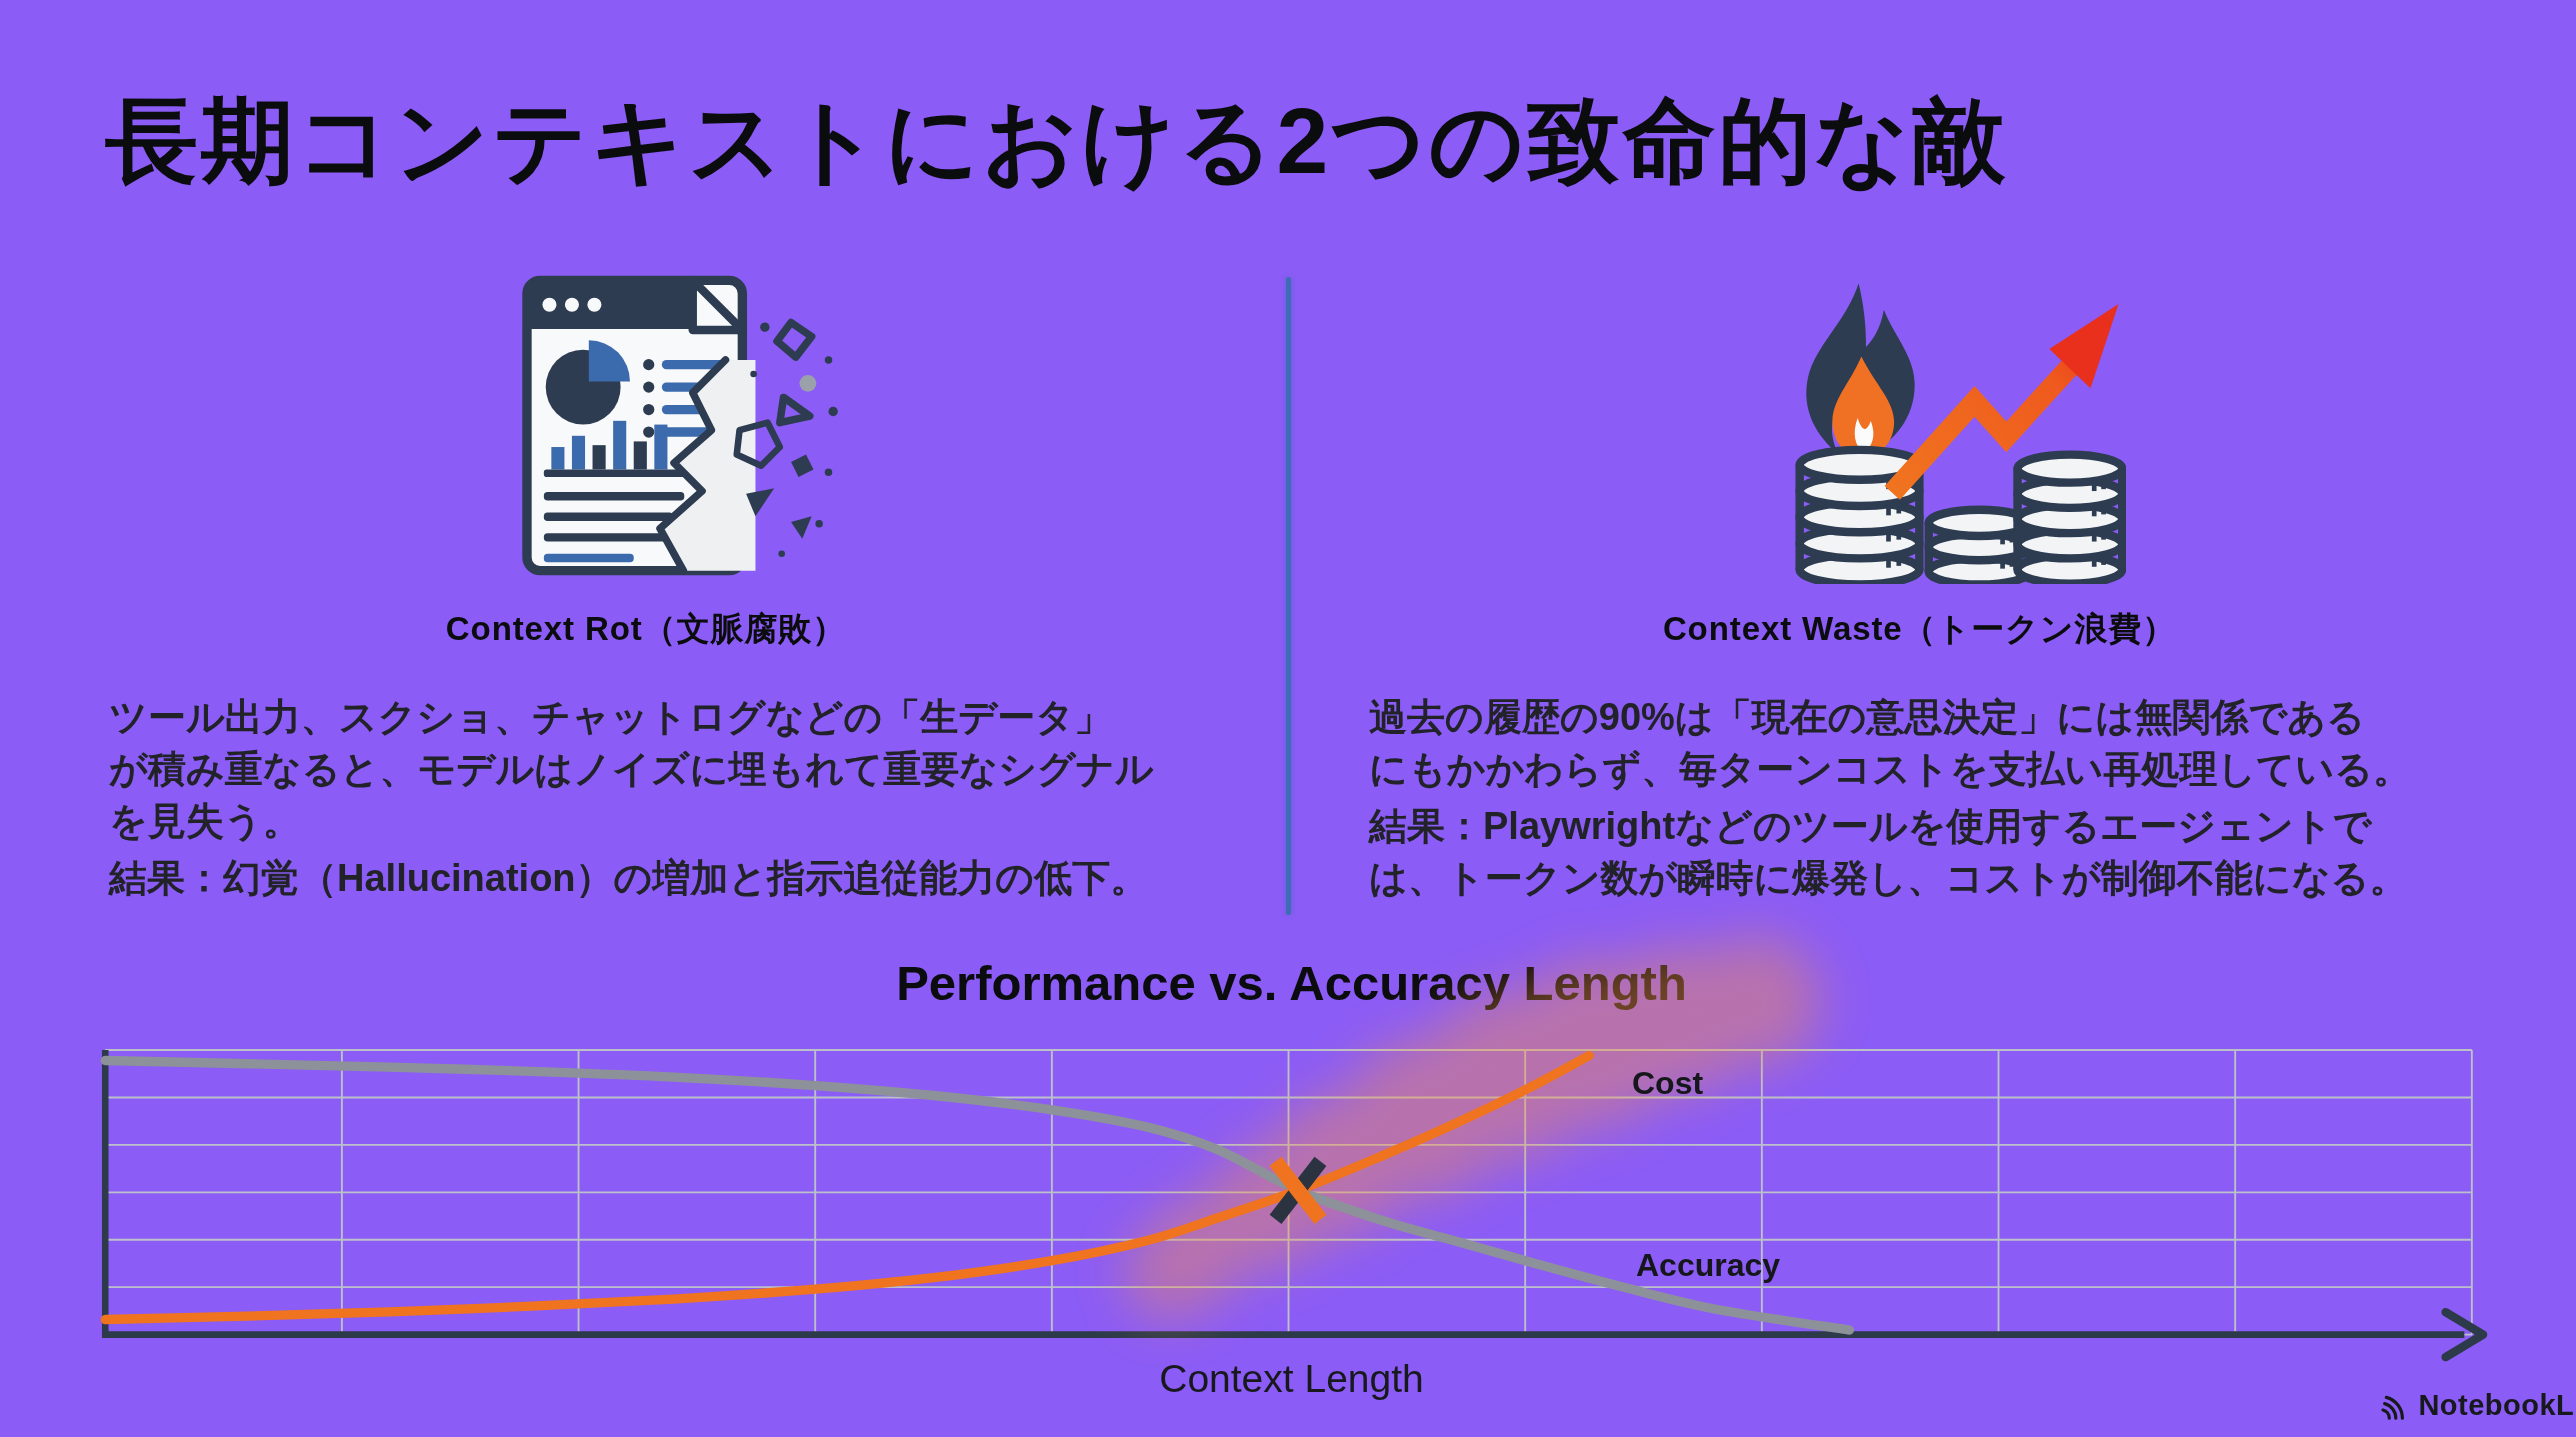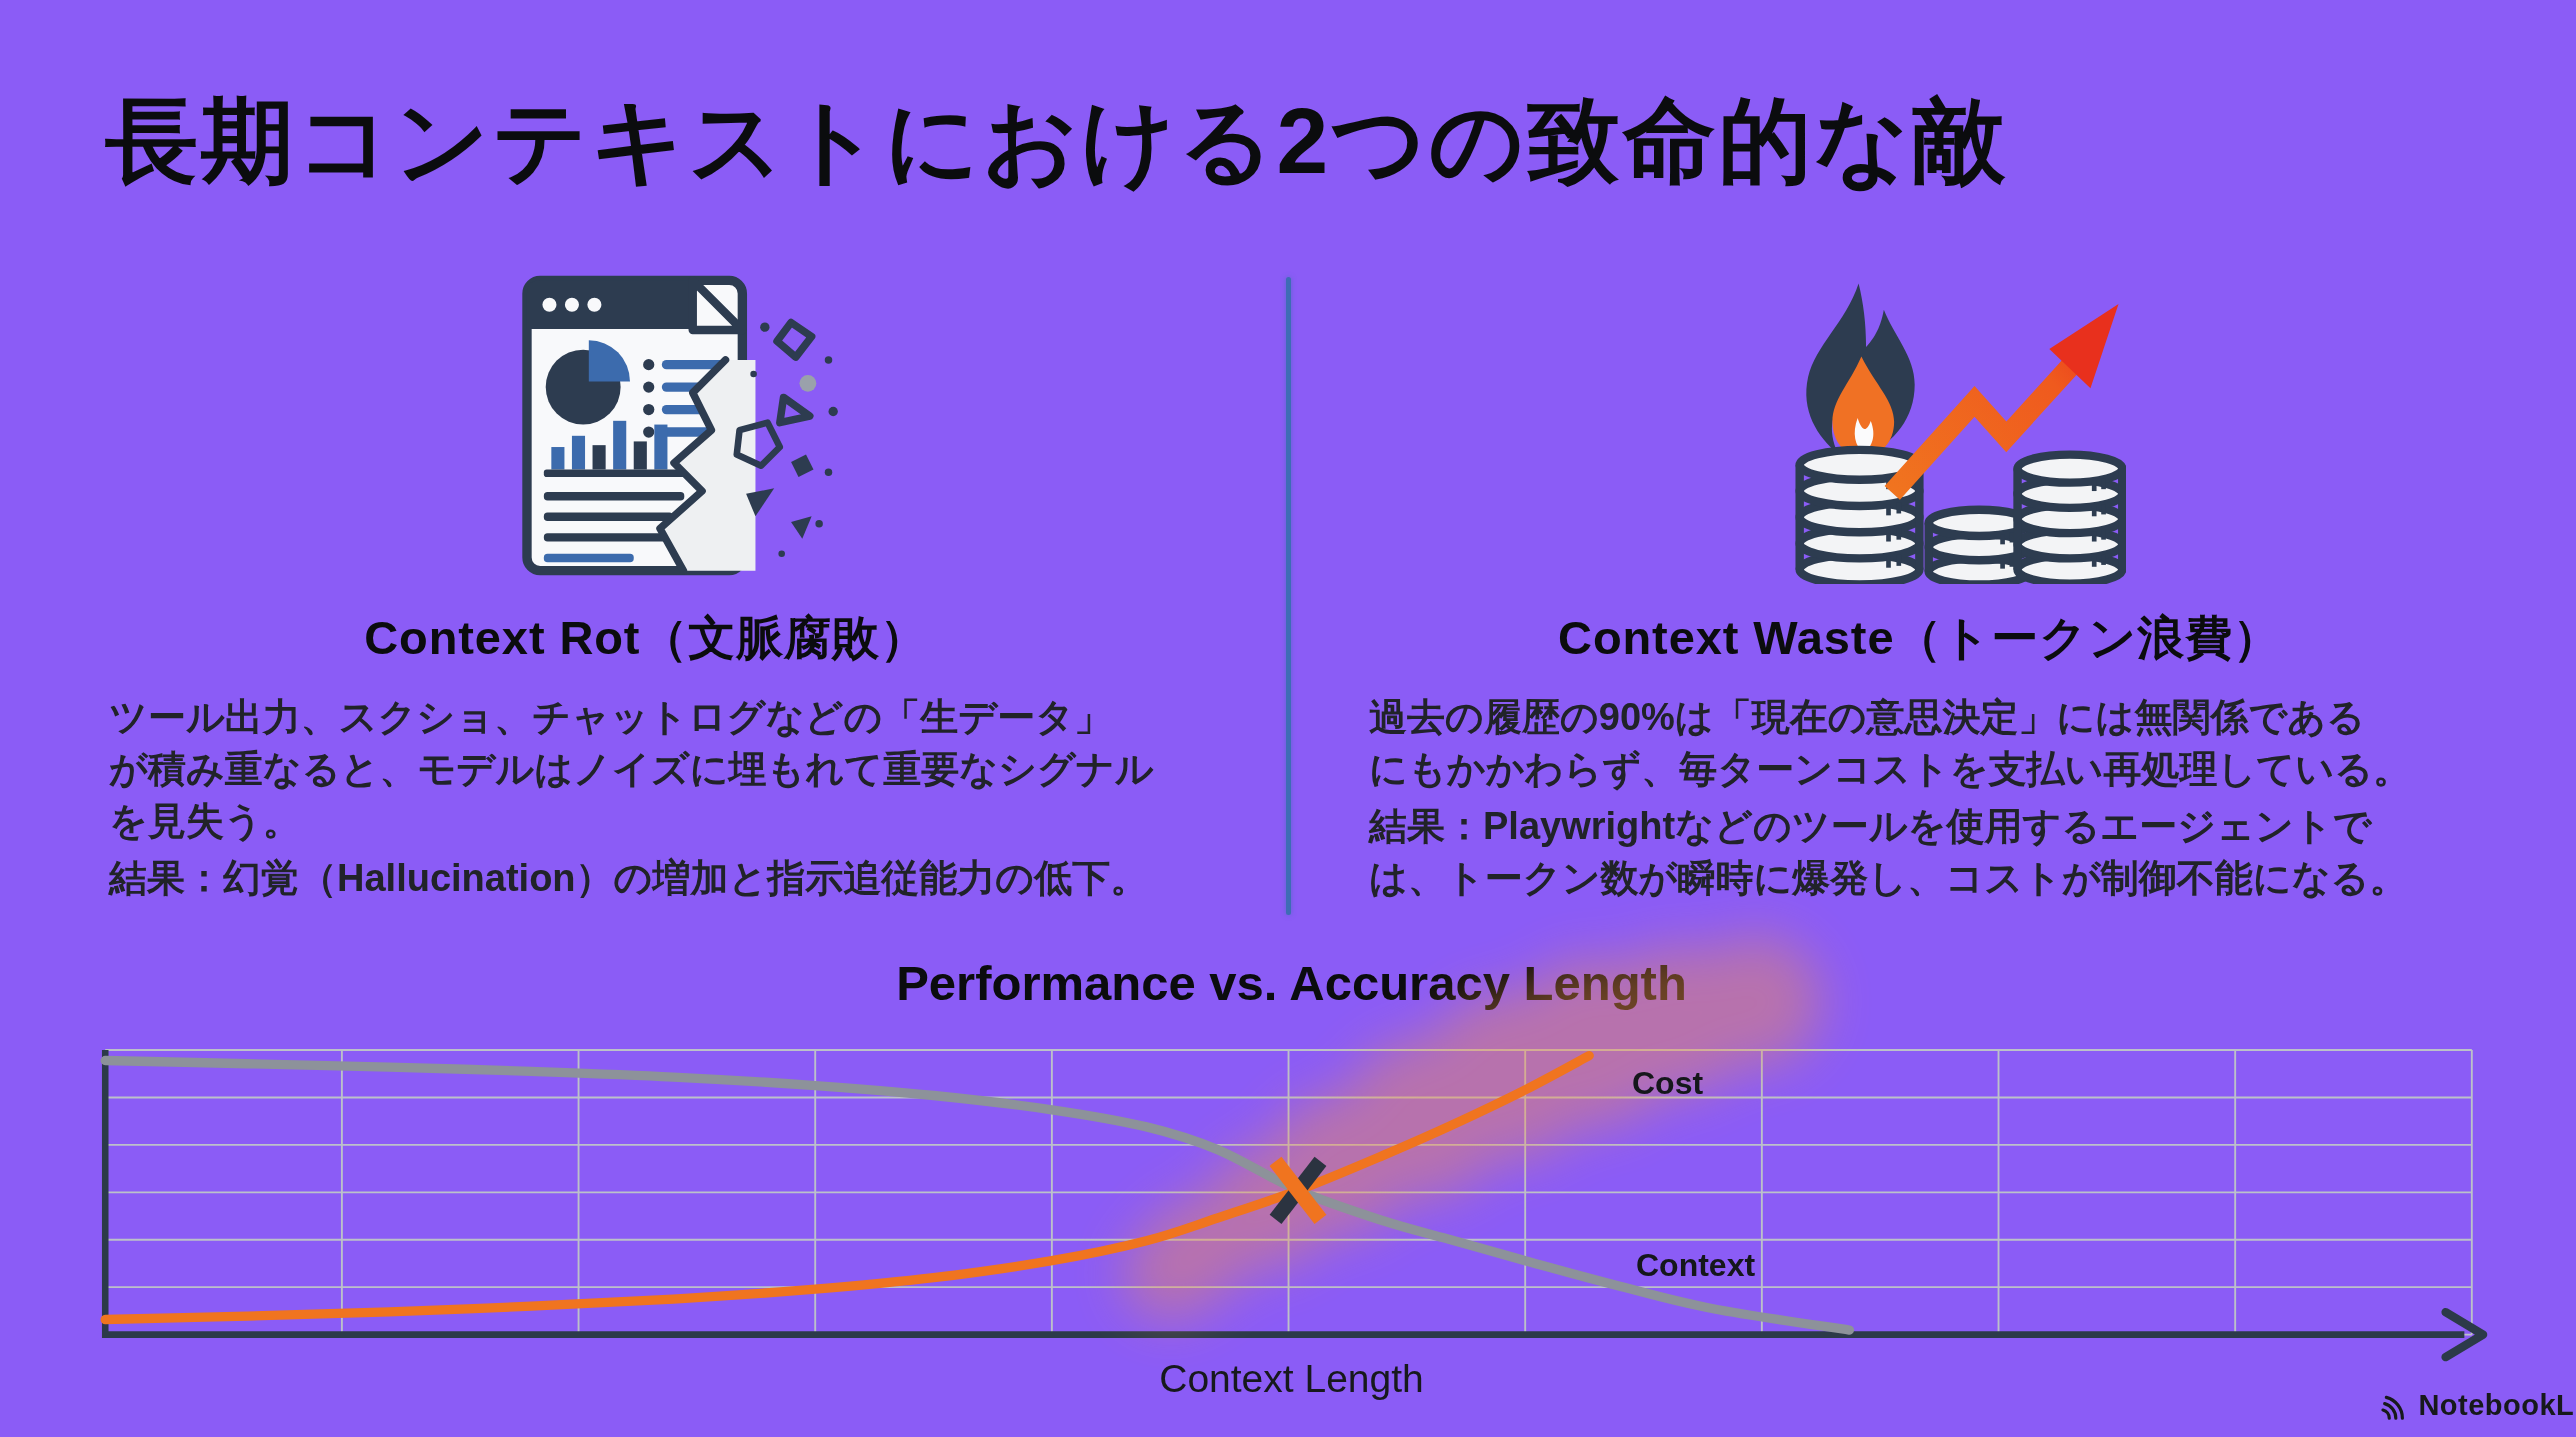--- a/index.html
+++ b/index.html
@@ -9,21 +9,21 @@
     font-family:"Liberation Sans","DejaVu Sans",sans-serif;
     color:#1b1d21;
   }
   .abs{position:absolute;}
   .slide-title{
     left:105px;top:79px;width:2247px;
     font-size:93px;font-weight:bold;letter-spacing:2.8px;color:#0b0c0e;
   }
   .panel-icon{pointer-events:none;}
   .panel-heading{
-    font-size:47px;font-weight:bold;color:#0b0c0e;text-align:center;letter-spacing:0.9px;
+    font-size:33px;font-weight:bold;color:#0b0c0e;text-align:center;letter-spacing:0.9px;
   }
   .panel-body{font-size:38px;font-weight:700;color:#212329;}
   .panel-body .bline{line-height:52px;white-space:nowrap;}
   .panel-body .para2{margin-top:5px;}
   .divider{
     left:1286px;top:277px;width:4.7px;height:638px;background:#3e6cb5;border-radius:2.8px;
     box-shadow:0 0 5.6px rgba(62,108,181,.55);
   }
   .chart-title{
     left:819px;top:955px;width:945px;text-align:center;
@@ -252,21 +252,21 @@
     </g>
     <g id="curvelayer">
         <path d="M12.0,123.2C37.3,123.8 113.1,125.4 163.7,126.6C214.2,127.8 264.8,128.9 315.4,130.2C365.9,131.6 416.5,133.0 467.0,134.8C517.6,136.6 568.2,138.3 618.7,140.9C669.3,143.4 724.1,146.7 770.4,150.0C816.7,153.3 854.7,156.3 896.8,160.6C938.9,164.9 985.3,170.3 1023.2,175.8C1061.1,181.4 1094.8,187.0 1124.3,194.1C1153.8,201.2 1173.2,207.1 1200.2,218.4C1227.1,229.7 1256.6,249.2 1286.1,261.9C1315.6,274.5 1349.3,285.4 1377.1,294.4C1404.9,303.4 1427.7,308.6 1453.0,315.7C1478.2,322.8 1499.3,328.9 1528.8,337.0C1558.3,345.1 1596.2,355.7 1629.9,364.3C1663.6,372.9 1690.2,380.8 1731.0,388.6C1771.9,396.4 1851.1,407.4 1875.1,411.1" fill="none" stroke="#8d929a" stroke-width="10" stroke-linecap="round"></path>
         <path d="M12.0,399.9C37.3,399.3 113.1,397.6 163.7,396.2C214.2,394.9 264.8,393.5 315.4,391.7C365.9,389.9 416.5,387.9 467.0,385.6C517.6,383.3 568.2,381.0 618.7,378.0C669.3,375.0 724.1,371.2 770.4,367.4C816.7,363.6 854.7,360.3 896.8,355.2C938.9,350.1 985.3,343.5 1023.2,337.0C1061.1,330.4 1094.8,323.3 1124.3,315.7C1153.8,308.1 1173.2,300.3 1200.2,291.4C1227.1,282.4 1256.6,273.0 1286.1,261.9C1315.6,250.7 1349.3,236.3 1377.1,224.5C1404.9,212.7 1427.7,202.7 1453.0,191.0C1478.2,179.4 1504.8,166.7 1528.8,154.6C1552.8,142.4 1585.7,124.2 1597.1,118.1" fill="none" stroke="#f0741f" stroke-width="10" stroke-linecap="round"></path>
         <line x1="1310.112" y1="230.87199999999996" x2="1262.112" y2="292.87199999999996" stroke="#2b3340" stroke-width="16"></line>
         <line x1="1262.112" y1="230.87199999999996" x2="1310.112" y2="292.87199999999996" stroke="#f0741f" stroke-width="16"></line>
       </g>
   </svg>
 
   <div class="abs curve-label label-cost">Cost</div>
-  <div class="abs curve-label label-accuracy">Context</div>
+  <div class="abs curve-label label-accuracy">Accuracy</div>
   <div class="abs xaxis-label">Context Length</div>
 
   <div class="abs footer-brand">
     <svg width="34" height="30" viewBox="0 0 36 32">
       <g fill="none" stroke="#17191c" stroke-width="3.4" stroke-linecap="round">
         <path d="M10.9,6.8 A23,23 0 0 1 28,29"></path>
         <path d="M9.1,13.5 A16,16 0 0 1 21,29"></path>
         <path d="M7.3,20.3 A9,9 0 0 1 14,29"></path>
       </g>
     </svg>

